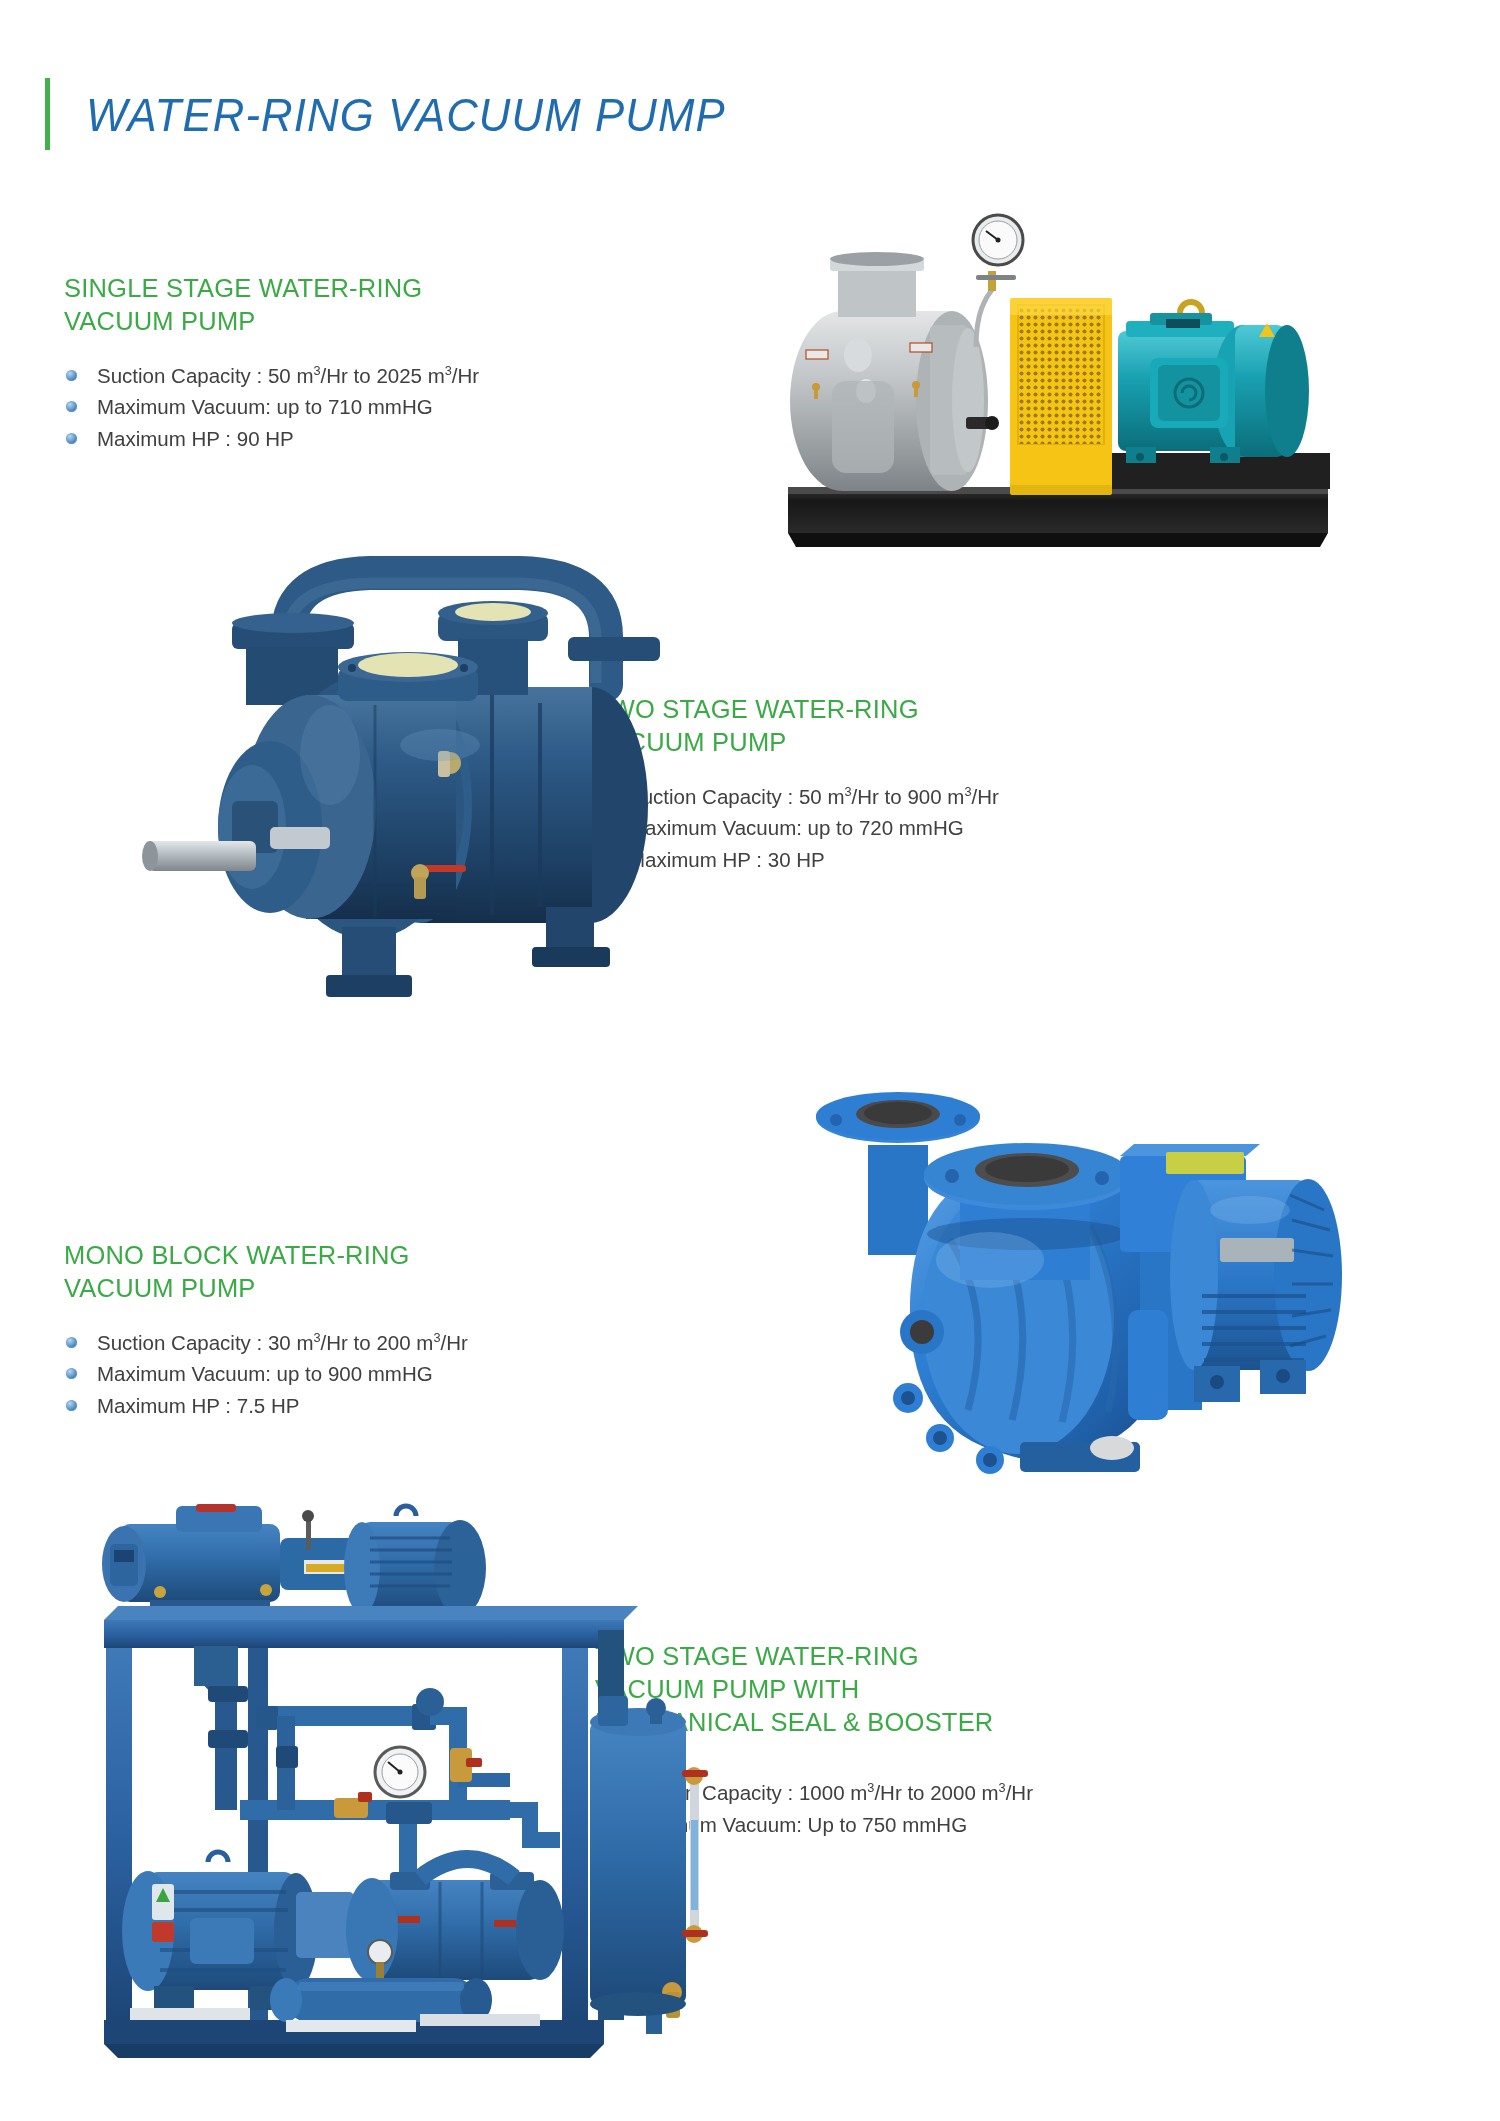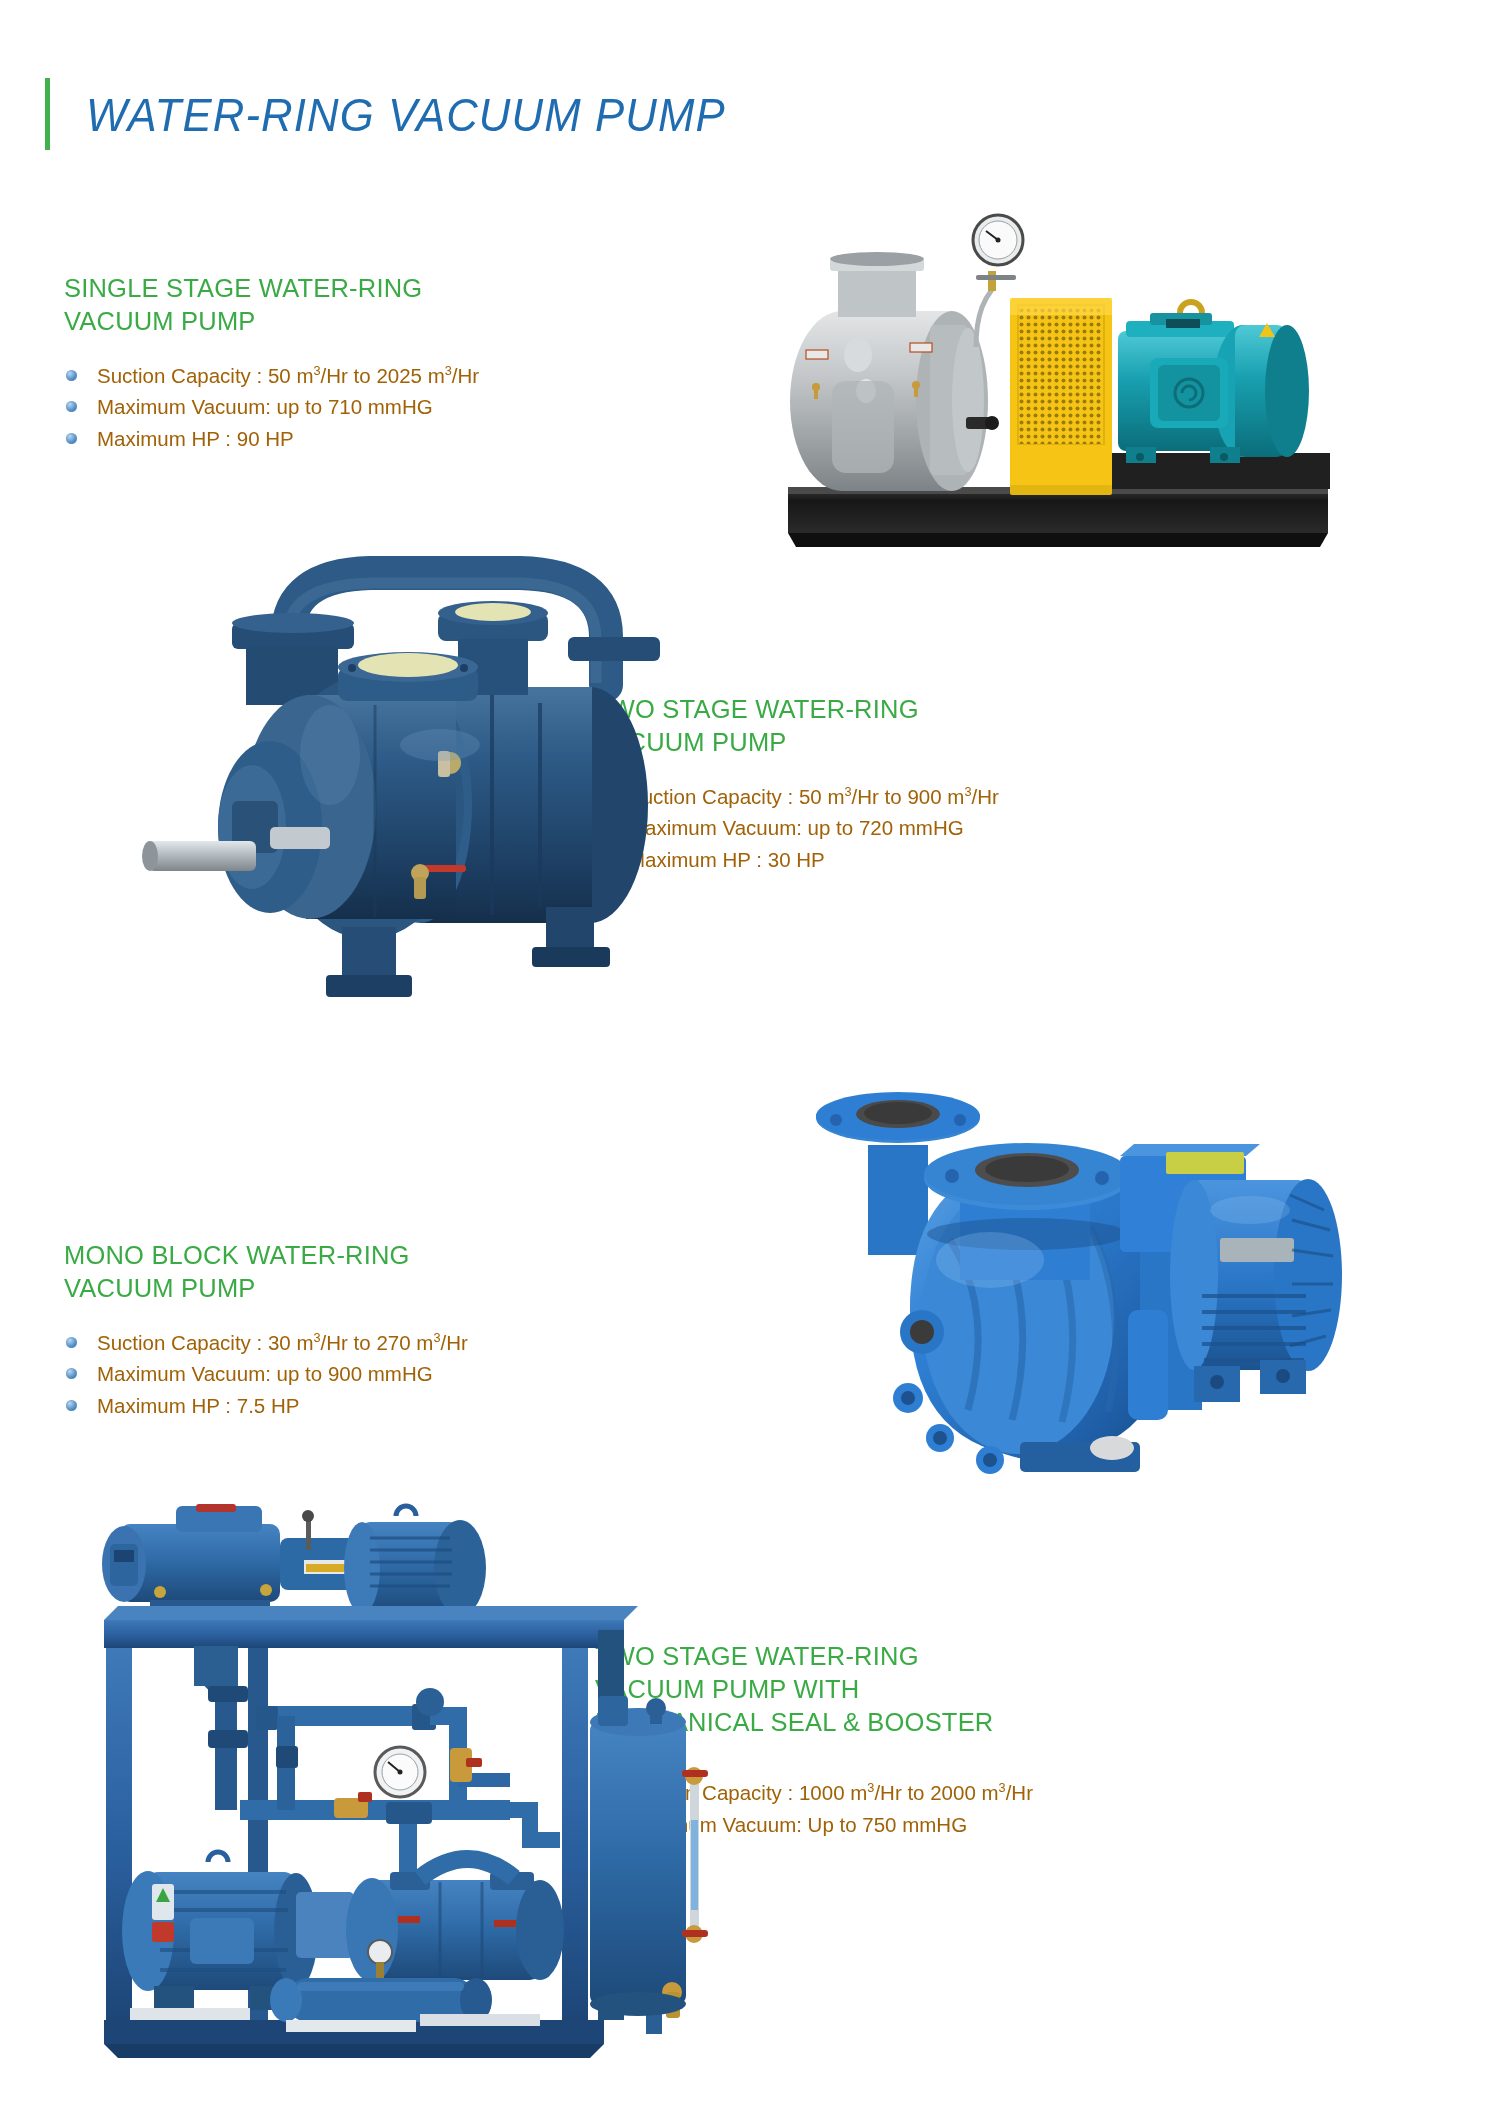--- a/index.html
+++ b/index.html
@@ -48,21 +48,21 @@
     font-size: 25.5px;
     font-weight: normal;
     line-height: 1.30;
     letter-spacing: 0.2px;
   }
   .spec-list { list-style: none; margin-top: 22px; }
   .spec-list li {
     position: relative;
     padding-left: 33px;
     font-size: 20.5px;
-    color: #a16207;
+    color: #404040;
     line-height: 1.52;
     white-space: nowrap;
   }
   .bullet-marker {
     position: absolute;
     left: 2px;
     top: 10px;
     width: 11px;
     height: 11px;
     border-radius: 50%;
@@ -302,21 +302,21 @@
 </div>
 
 <div class="txt-block" style="left:64px; top:1239px; width:500px;">
   <div class="sec-heading">
     <div>MONO BLOCK WATER-RING</div>
     <div>VACUUM PUMP</div>
   </div>
   <ul class="spec-list">
     <li>
       <span class="bullet-marker"></span>
-      <span>Suction Capacity : </span><span>30 m</span><sup>3</sup><span>/Hr to 270 m</span><sup>3</sup><span>/Hr</span>
+      <span>Suction Capacity : </span><span>30 m</span><sup>3</sup><span>/Hr to 200 m</span><sup>3</sup><span>/Hr</span>
     </li>
     <li>
       <span class="bullet-marker"></span>
       <span>Maximum Vacuum: up to 900 mmHG</span>
     </li>
     <li>
       <span class="bullet-marker"></span>
       <span>Maximum HP : 7.5 HP</span>
     </li>
   </ul>

